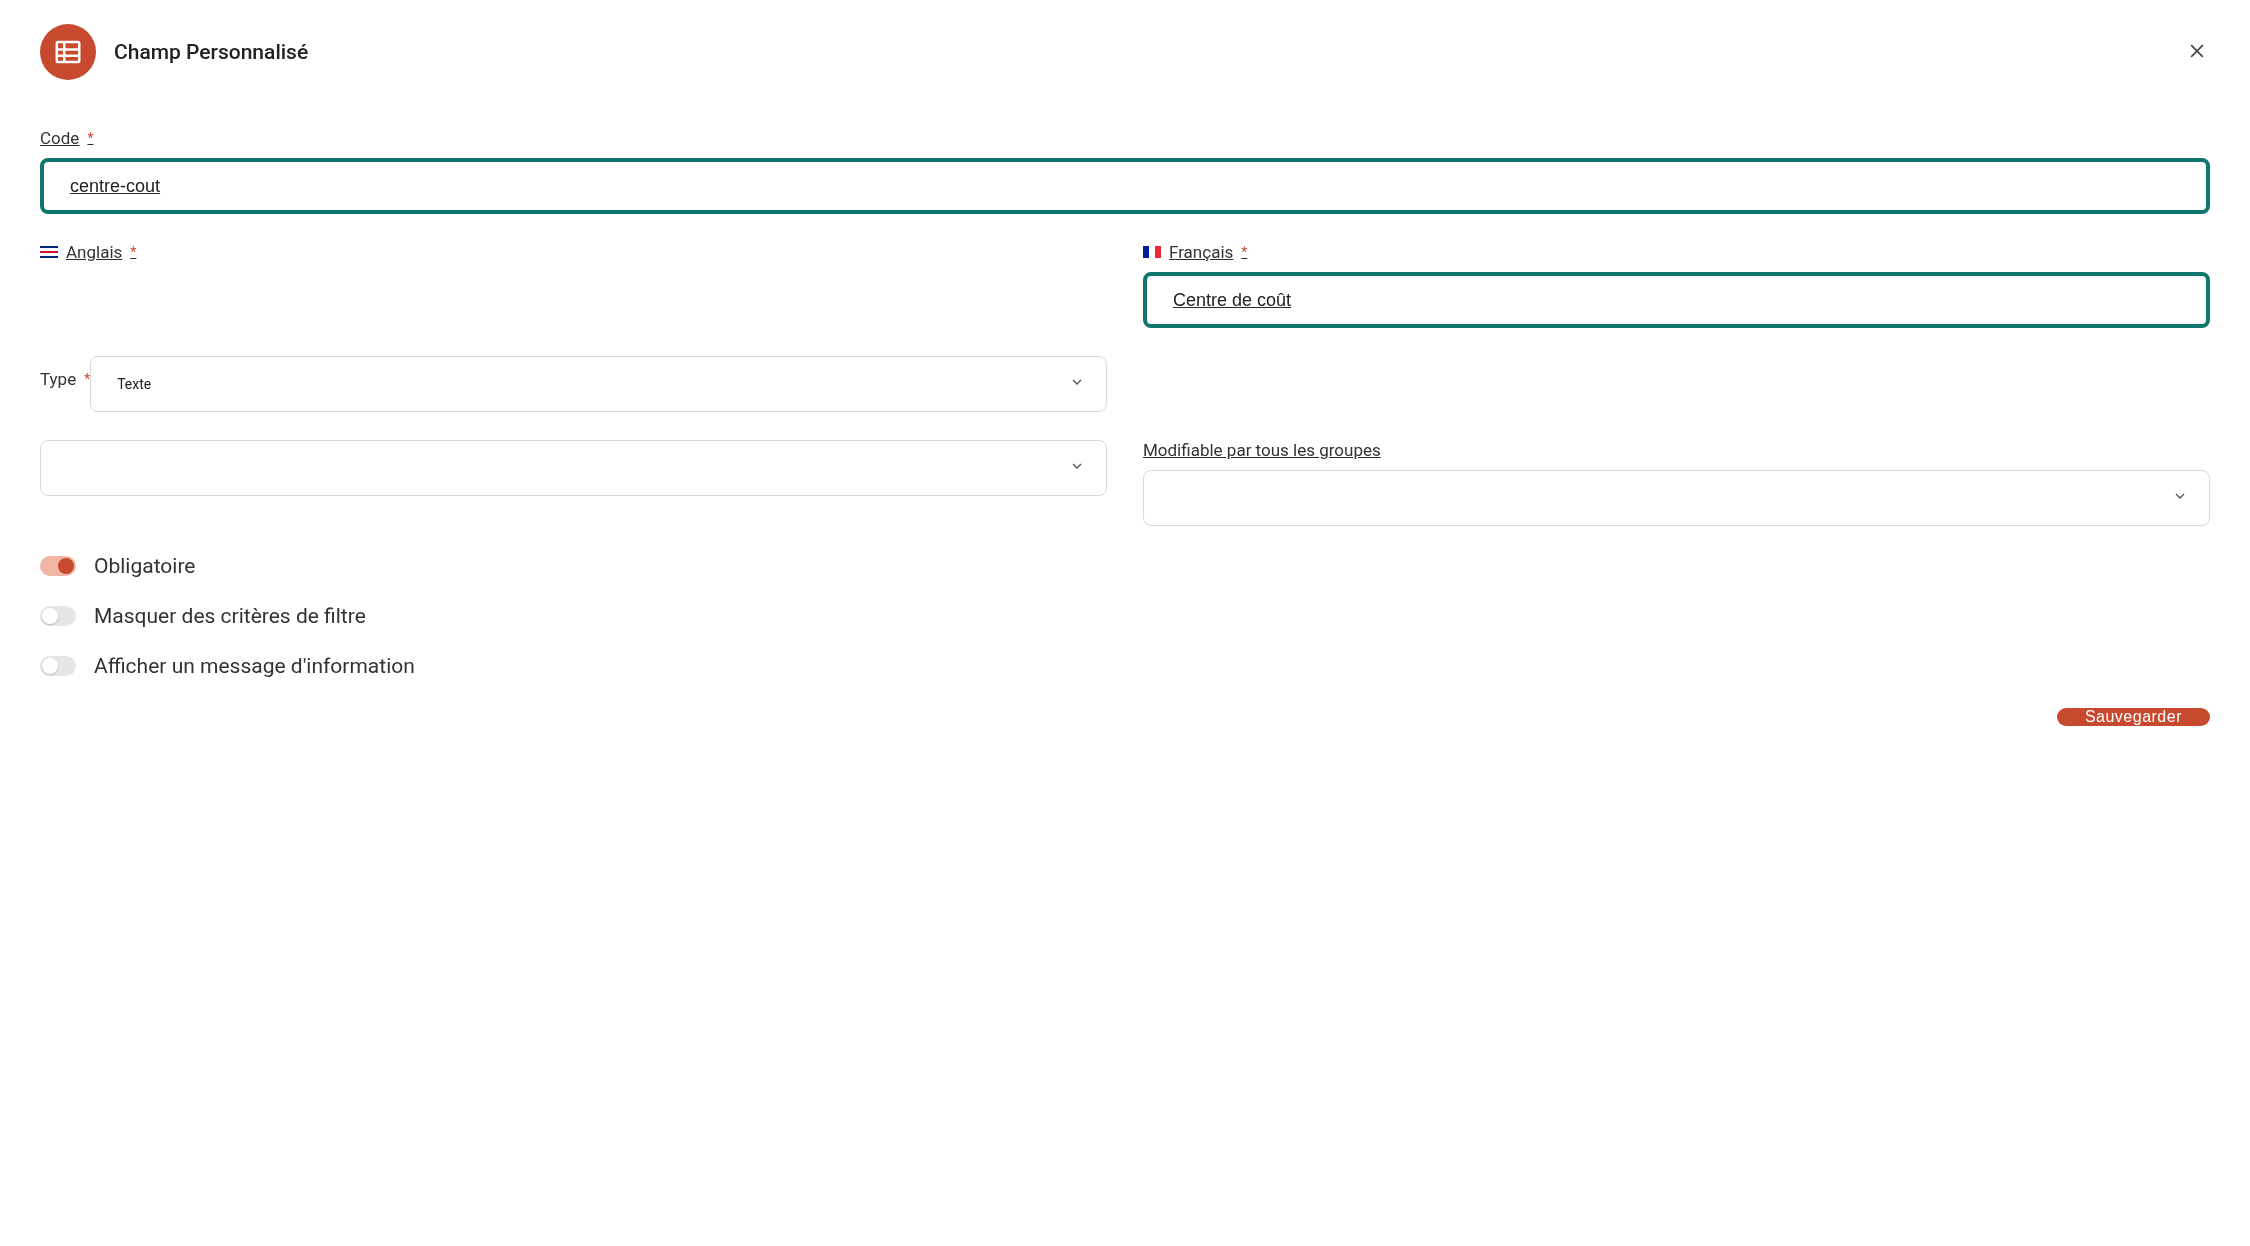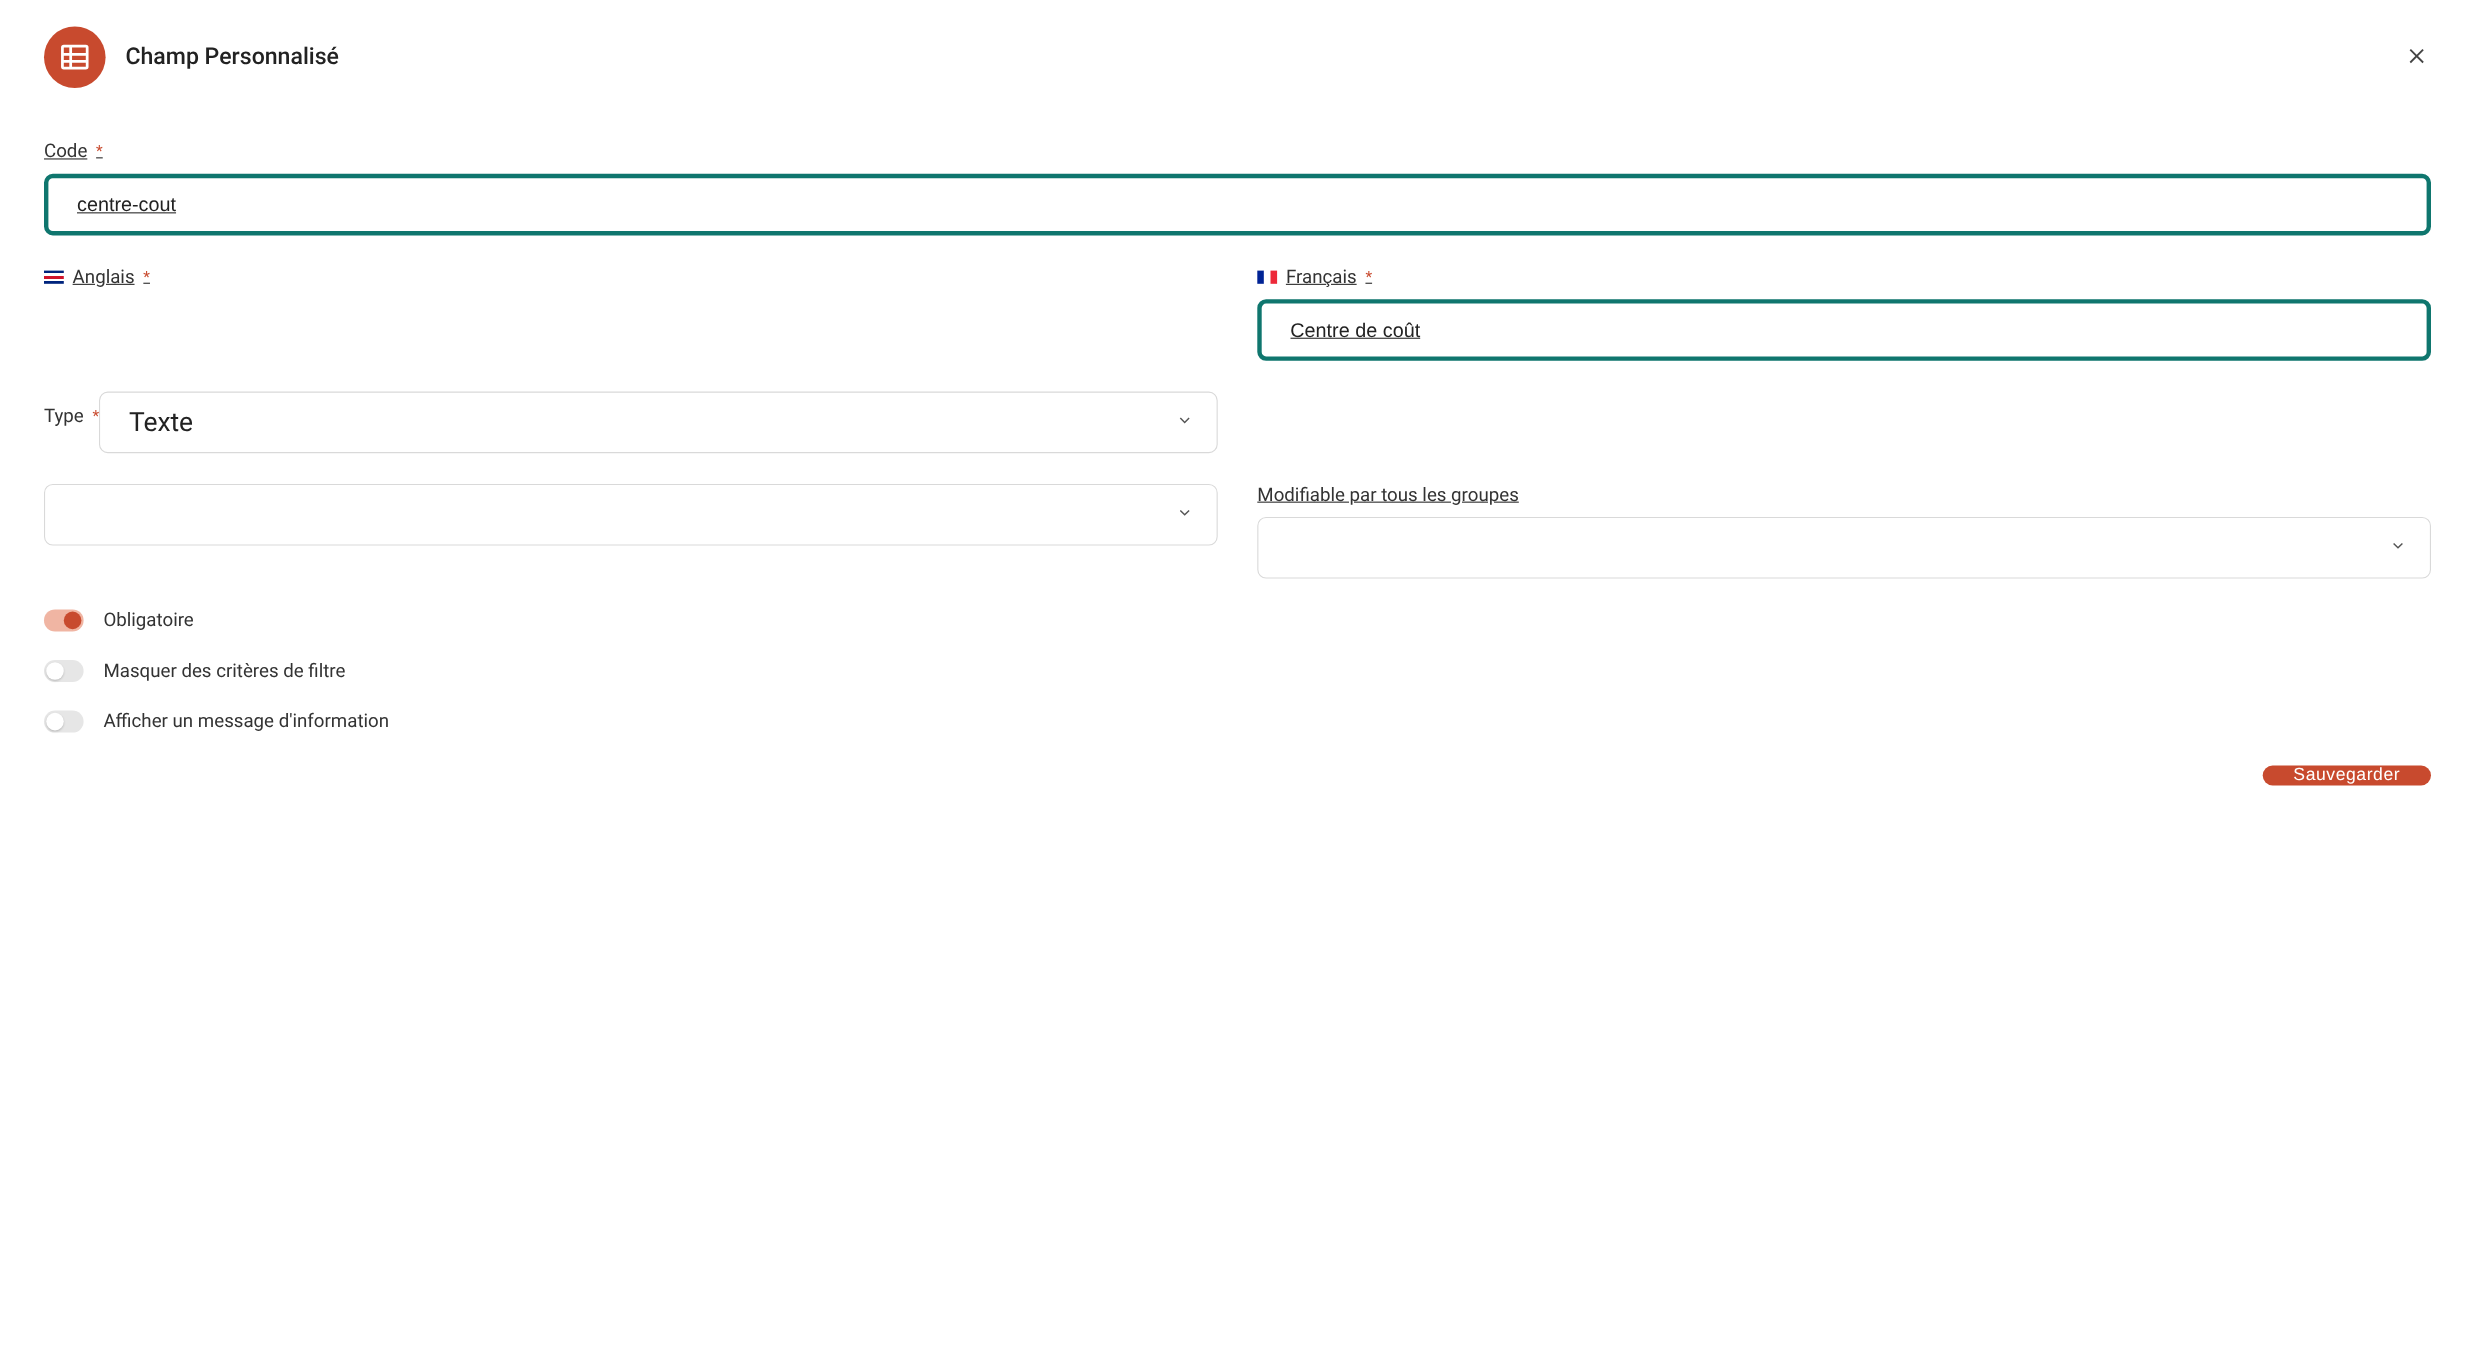--- a/index.html
+++ b/index.html
@@ -85,21 +85,21 @@
   .select-wrap {
     position: relative;
     width: 100%;
   }
   .select-box {
     width: 100%;
     height: 56px;
     border: 1px solid #d9d9d9;
     border-radius: 8px;
     padding: 0 50px 0 26px;
-    font-size: 24px;
+    font-size: 14px;
     color: #222;
     background: #fff;
     display: flex;
     align-items: center;
     cursor: pointer;
   }
   .select-chevron {
     position: absolute;
     right: 22px;
     top: 50%;
@@ -125,21 +125,21 @@
   .toggle-off { background: #e6e6e6; }
   .toggle-knob {
     position: absolute;
     width: 16px;
     height: 16px;
     border-radius: 50%;
     top: 2px;
   }
   .toggle-on .toggle-knob { right: 2px; background: #c84a2e; }
   .toggle-off .toggle-knob { left: 2px; background: #ffffff; box-shadow: 0 1px 2px rgba(0,0,0,0.2); }
-  .toggle-label { font-size: 17px; color: #333; }
+  .toggle-label { font-size: 21px; color: #333; }
   .flag-uk {
     width: 18px; height: 12px; display: inline-block;
     background: linear-gradient(
       to bottom,
       #00247d 0%, #00247d 20%,
       #fff 20%, #fff 40%,
       #cf142b 40%, #cf142b 60%,
       #fff 60%, #fff 80%,
       #00247d 80%, #00247d 100%
     );

